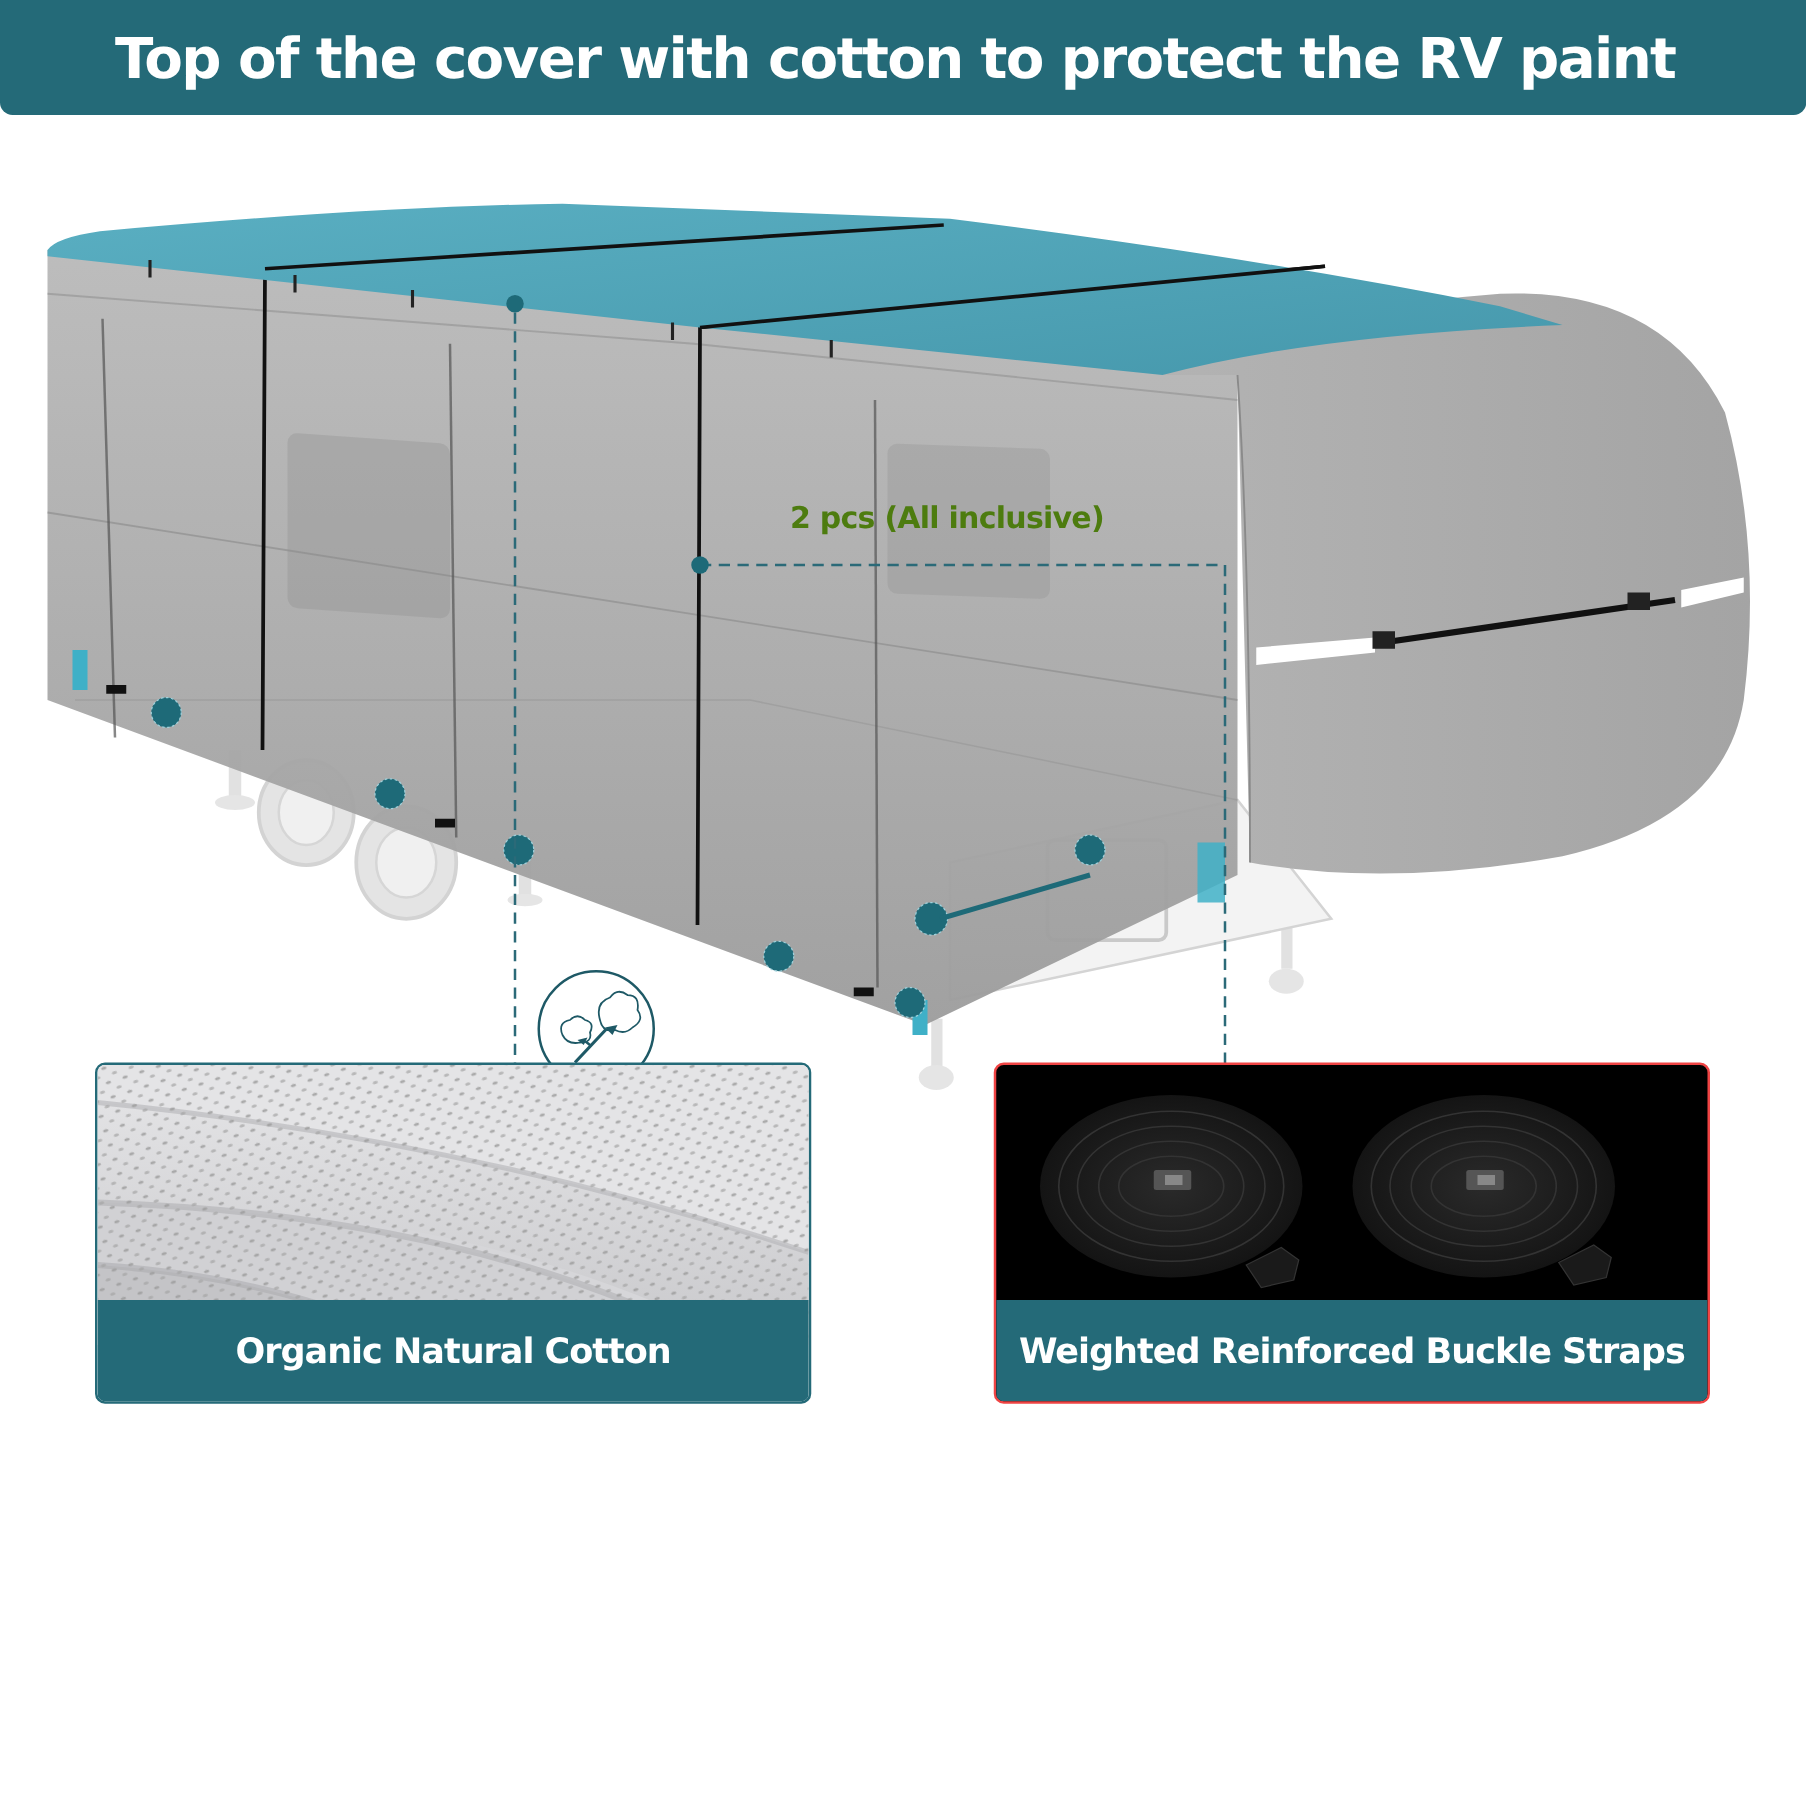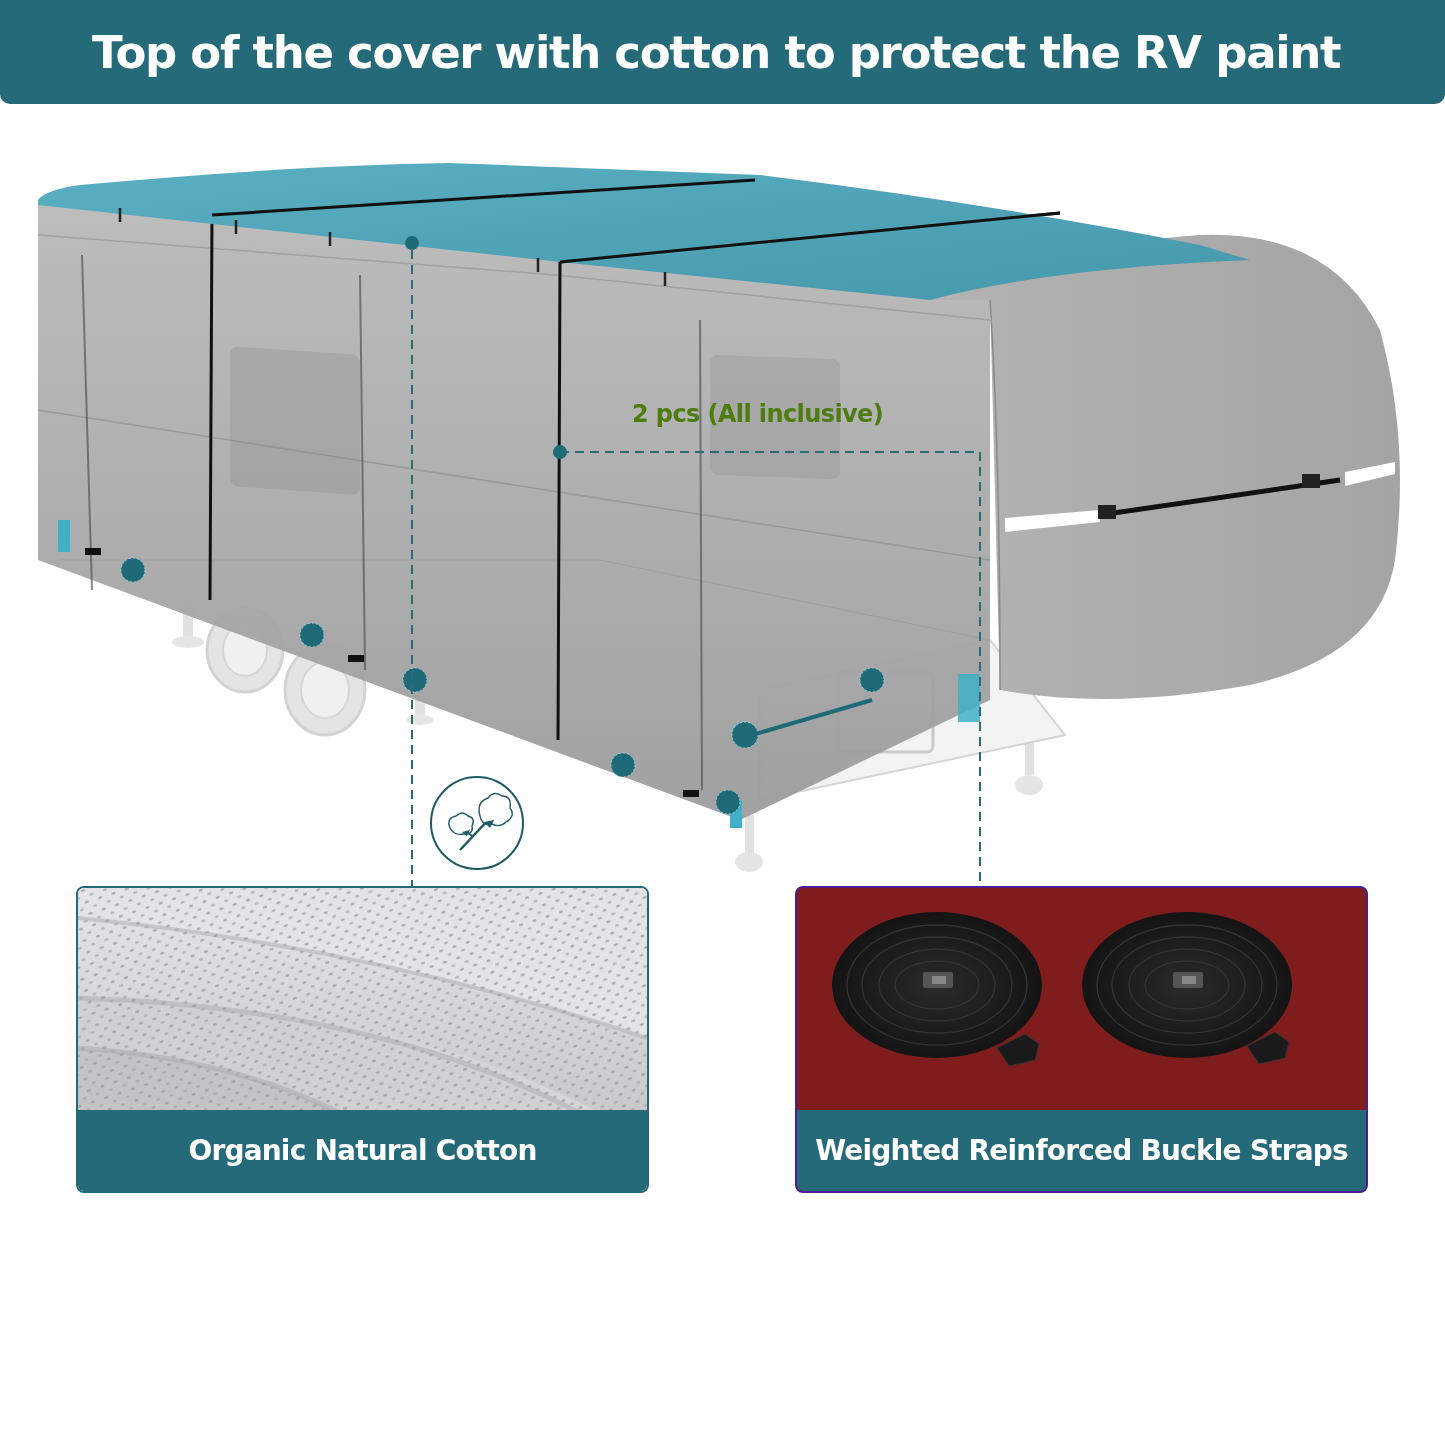--- a/index.html
+++ b/index.html
@@ -1,20 +1,20 @@
 <!DOCTYPE html>
 <html><head>
 <meta charset="utf-8">
 <style>
   html, body { margin: 0; padding: 0; background: #ffffff; }
   body { width: 1445px; height: 1445px; position: relative; overflow: hidden;
          font-family: "DejaVu Sans", sans-serif; }
 
   .header {
-    position: absolute; left: 0; top: 0; width: 1445px; height: 104px;
+    position: absolute; left: 0; top: 0; width: 1445px; height: 92px;
     background: #246a78; border-radius: 0 0 10px 10px;
     display: flex; align-items: center;
   }
   .header-title {
     margin-left: 92px; color: #ffffff; font-weight: bold;
     font-size: 45px; letter-spacing: -1.3px; white-space: nowrap;
     font-family: "DejaVu Sans", sans-serif;
   }
 
   .illustration { position: absolute; left: 0; top: 112px; width: 1445px; height: 780px; }
@@ -25,25 +25,25 @@
     white-space: nowrap;
   }
 
   .cotton-badge {
     position: absolute; left: 430px; top: 776px; width: 94px; height: 94px;
     border: 2px solid #1e5966; border-radius: 50%; background: #ffffff;
     box-sizing: border-box;
   }
 
   .panel {
-    position: absolute; top: 886px; height: 307px;
+    position: absolute; top: 850px; height: 273px;
     border-radius: 8px; overflow: hidden; box-sizing: border-box;
   }
   .panel-left  { left: 76px;  width: 573px; border: 2px solid #246a78; }
-  .panel-right { left: 795px; width: 573px; border: 2px solid #4c1d95; background: #7f1d1d; }
+  .panel-right { left: 795px; width: 573px; border: 2px solid #ef4444; background: #000000; }
 
   .panel-image { position: absolute; left: 0; top: 0; right: 0; height: 224px; }
 
   .panel-caption {
     position: absolute; left: 0; right: 0; bottom: 0; height: 81px;
     background: #246a78; display: flex; align-items: center; justify-content: center;
   }
   .panel-caption-text {
     color: #ffffff; font-weight: bold; font-size: 28px; letter-spacing: -0.8px;
     white-space: nowrap;

